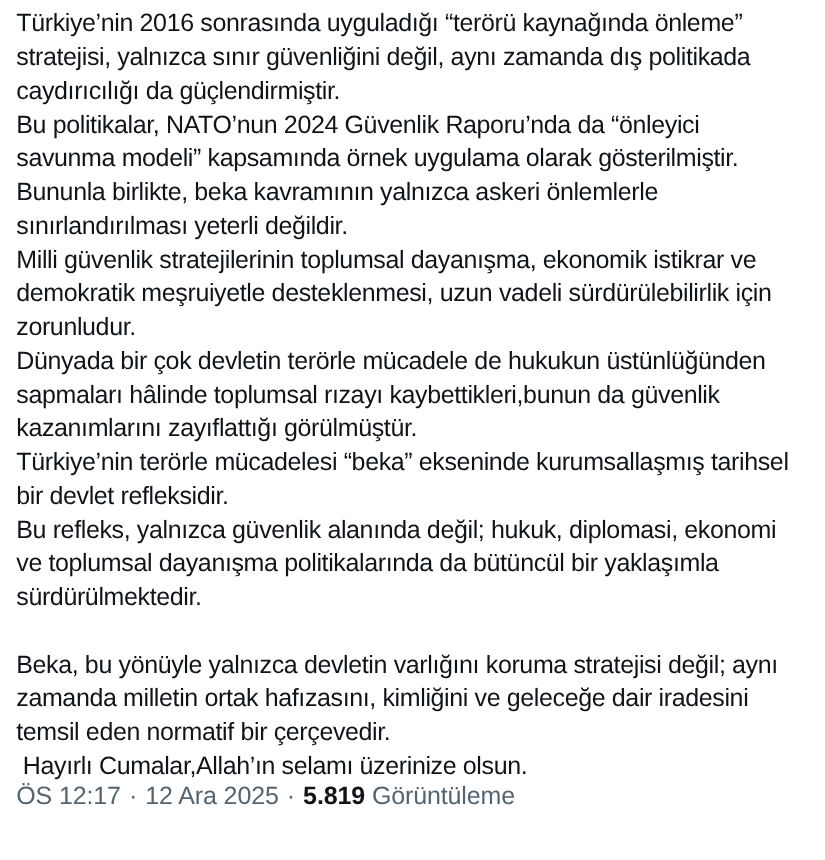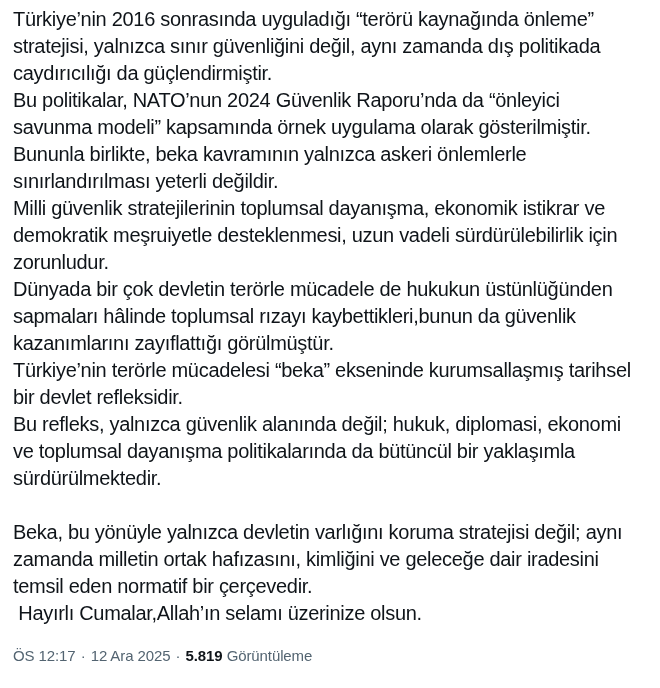--- a/index.html
+++ b/index.html
@@ -19,22 +19,21 @@
   }
   .tweet-text {
     color: var(--text-primary, #0f1419);
     font-size: 20px;
     line-height: 27px;
     letter-spacing: -0.3px;
     white-space: pre-wrap;
     overflow-wrap: break-word;
   }
   .tweet-meta {
-    margin-top: 19px;
-    font-size: 15px;
+    font-size: 20px;
     line-height: 20px;
     letter-spacing: -0.1px;
     color: var(--text-secondary, #536471);
     white-space: nowrap;
   }
   .tweet-meta .sep {
     padding: 0 1px;
   }
   .views-count {
     font-weight: 700;

